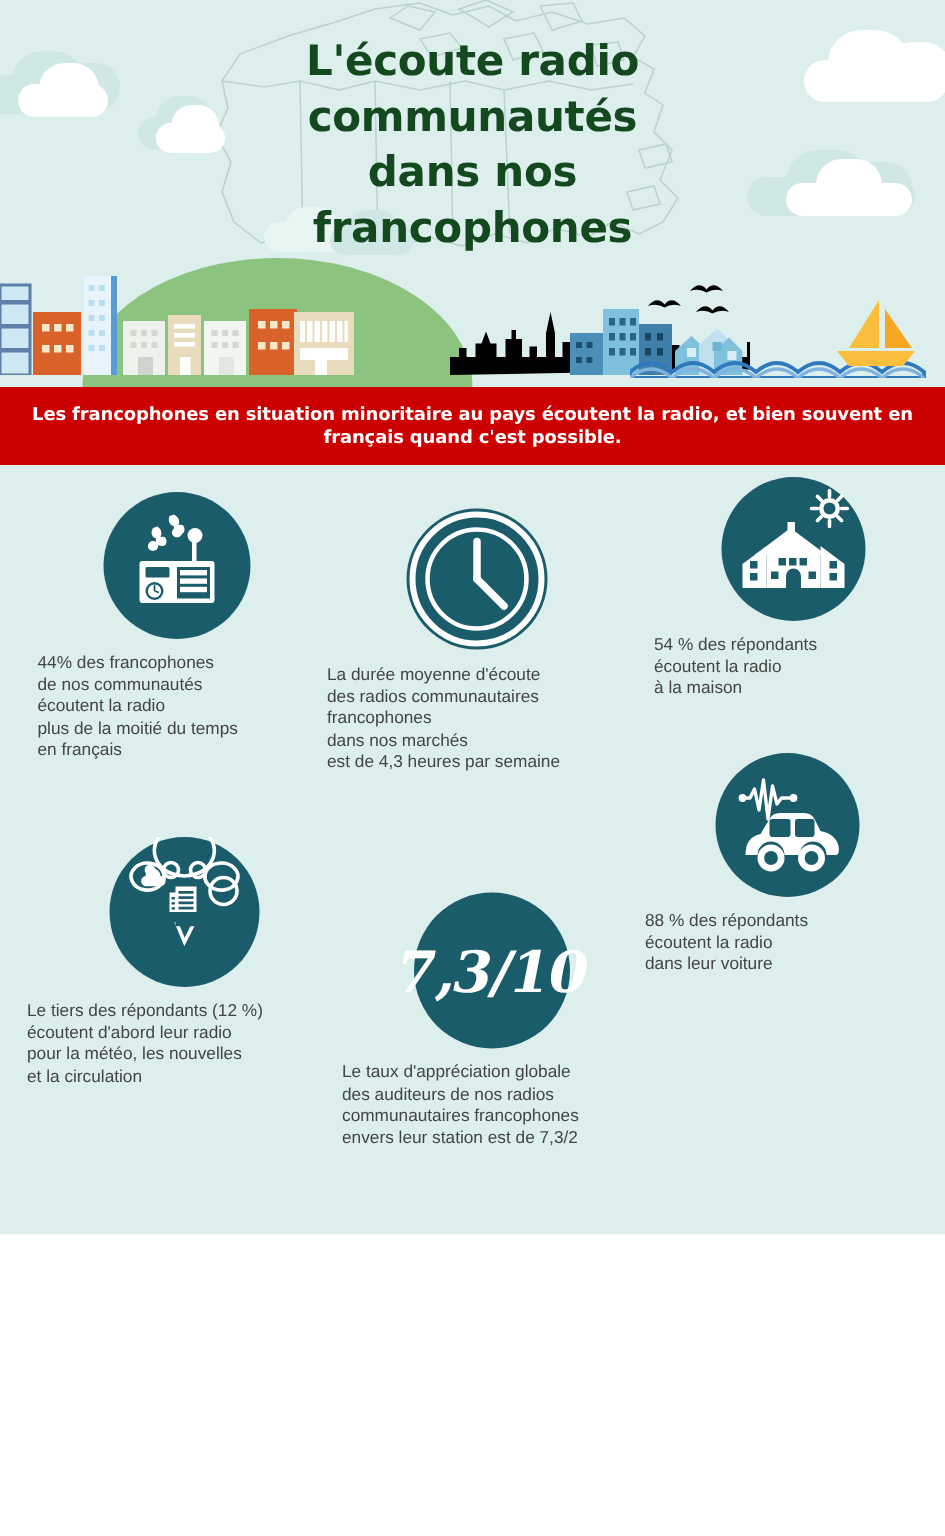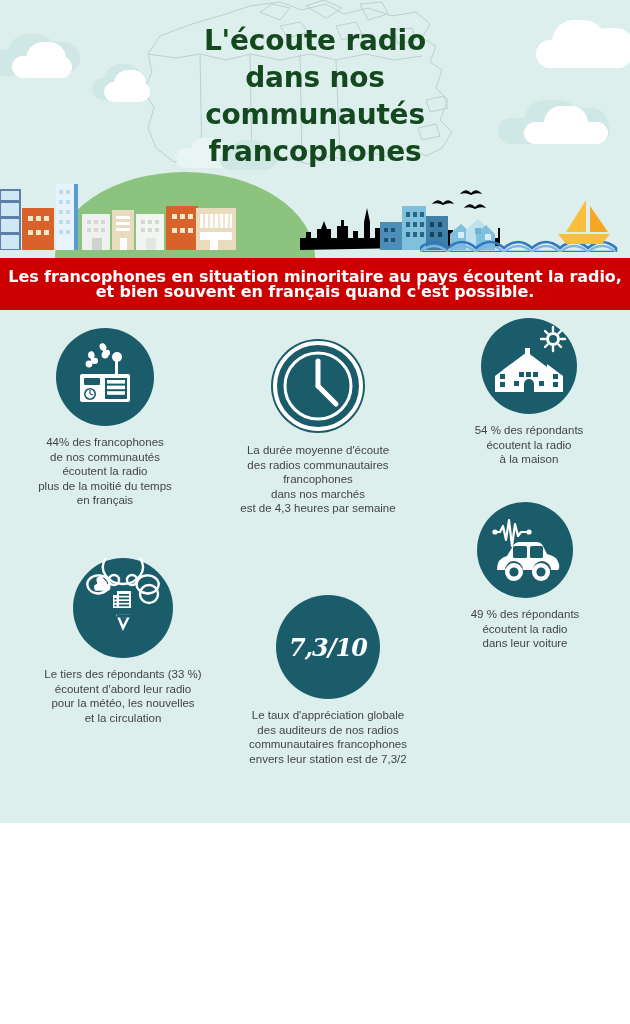--- a/index.html
+++ b/index.html
@@ -23,37 +23,37 @@
   .hill{position:absolute;left:55px;top:-4px;width:260px;height:86px;
     background:#8cc47f;border-radius:130px 130px 0 0 / 86px 86px 0 0;}
   .skyline{position:absolute;bottom:8px;left:300px;width:200px;height:50px;}
   .sea{position:absolute;bottom:6px;right:0;width:210px;height:22px;}
   .boat{position:absolute;right:18px;bottom:14px;width:56px;height:46px;}
   .birds{position:absolute;right:120px;bottom:40px;width:80px;height:30px;}
 
   
   .banner{position:absolute;left:0;top:258px;width:630px;height:52px;background:#cc0000;
     display:flex;align-items:center;justify-content:center;}
-  .banner p{margin:0;color:#fff;text-align:center;font-size:16px;line-height:15px;
+  .banner p{margin:0;color:#fff;text-align:center;font-size:12px;line-height:15px;
     font-weight:bold;padding:0 6px;font-family:"DejaVu Sans",sans-serif;letter-spacing:-.1px;}
 
   
   .body{position:absolute;left:0;top:310px;width:630px;height:513px;background:#dcefec;}
 
-  .stat{position:absolute;text-align:center;}
+  .stat{position:absolute;text-align:left;}
   .circle{border-radius:50%;background:#1b5c6b;margin:0 auto;position:relative;}
   .cap{color:#444;font-size:11.5px;line-height:14.5px;margin-top:9px;white-space:pre-line;}
 
   .people{position:absolute;left:460px;top:700px;width:120px;height:105px;}
   .sunburst{position:absolute;left:548px;top:660px;width:46px;height:46px;}
 
   
   .footer{position:absolute;left:0;top:823px;width:630px;height:201px;background:#fff;}
   .rating{position:absolute;left:0;top:0;width:100%;height:100%;display:flex;
-    align-items:center;justify-content:center;color:#fff;font-size:24px;
+    align-items:center;justify-content:center;color:#fff;font-size:38px;
     font-family:"DejaVu Serif",serif;font-style:italic;font-weight:bold;letter-spacing:-1px;}
 </style>
 </head>
 <body>
 
 <div class="page">
 
   <div class="hero">
 
     <svg class="map" viewBox="0 0 370 200">
@@ -113,22 +113,22 @@
       <i style="left:26px;top:4px;width:56px;height:42px;"></i>
       <i style="left:66px;top:12px;width:44px;height:34px;"></i>
     </div>
     <div class="cloudgrp" style="left:524px;top:104px;">
       <i style="left:0;top:18px;width:84px;height:22px;"></i>
       <i style="left:20px;top:2px;width:44px;height:34px;"></i>
     </div>
 
     <div class="title">
       <div>L'écoute radio</div>
+      <div>communautés</div>
       <div>dans nos</div>
-      <div>communautés</div>
       <div>francophones</div>
     </div>
 
     <div class="ground">
       <div class="hill"></div>
 
       <svg style="position:absolute;left:0;bottom:8px;" width="200" height="68" viewBox="0 0 200 68">
         <rect x="0" y="8" width="20" height="60" fill="#cfe7f2" stroke="#5b7fa6" stroke-width="2"></rect>
         <rect x="0" y="18" width="20" height="3" fill="#5b7fa6"></rect>
         <rect x="0" y="34" width="20" height="3" fill="#5b7fa6"></rect>
@@ -266,21 +266,21 @@
   </div>
 
   <div class="banner">
     <p>
       <span>Les francophones en situation minoritaire au pays écoutent la radio, et bien souvent en français quand c'est possible.</span><br>
     </p>
   </div>
 
   <div class="body">
 
-    <div class="stat" style="left:12px;top:18px;width:186px;">
+    <div class="stat" style="left:25px;top:18px;width:186px;">
       <div class="circle" style="width:98px;height:98px;">
         <svg viewBox="0 0 98 98" width="98" height="98">
           <g fill="#fff">
             <path d="M33 24 q-3 5 2 7 q-1 5 4 5 q3 0 3-3 q0-4-4-3 q2-4-2-7Z"></path>
             <circle cx="33" cy="36" r="3.4"></circle>
             <path d="M44 16 q-2 5 3 7 q-1 5 4 5 q3 0 3-3 q0-4-4-3 q2-4-3-7Z"></path>
             <circle cx="49" cy="27" r="3.4"></circle>
             <rect x="59" y="31" width="3" height="18"></rect>
             <circle cx="61" cy="29" r="5"></circle>
             <rect x="24" y="46" width="50" height="28" rx="2"></rect>
@@ -383,21 +383,21 @@
                 <rect x="46" y="39.5" width="10" height="1.8"></rect>
               <rect x="46" y="43" width="10" height="1.8"></rect>
                 <rect x="46" y="46.5" width="10" height="1.8"></rect>
               <rect x="41.4" y="40" width="2.2" height="1.6"></rect>
                 <rect x="41.4" y="43.4" width="2.2" height="1.6"></rect>
               <rect x="41.4" y="46.8" width="2.2" height="1.6"></rect>
             </g>
           </g>
         </svg>
       </div>
-      <div class="cap">Le tiers des répondants (33 %)
+      <div class="cap">Le tiers des répondants (12 %)
 écoutent d'abord leur radio
 pour la météo, les nouvelles
 et la circulation</div>
     </div>
 
     <div class="stat" style="left:430px;top:192px;width:190px;">
       <div class="circle" style="width:96px;height:96px;">
         <svg viewBox="0 0 96 96" width="96" height="96">
           <g stroke="#fff" stroke-width="2.2" fill="none" stroke-linecap="round" stroke-linejoin="round">
             <path d="M18 30 h5 l3-6 3 14 3-20 3 26 3-22 3 12 3-4 h5"></path>
@@ -409,21 +409,21 @@
                      a9 9 0 0 0 -18 0 H46 a9 9 0 0 0 -18 0 h-5 q-3 0-3-0Z"></path>
             <rect x="36" y="44" width="14" height="12" rx="1.6" fill="#1b5c6b"></rect>
             <rect x="53" y="44" width="13" height="12" rx="1.6" fill="#1b5c6b"></rect>
             <circle cx="37" cy="70" r="9"></circle>
               <circle cx="37" cy="70" r="4.6" fill="#1b5c6b"></circle>
             <circle cx="64" cy="70" r="9"></circle>
               <circle cx="64" cy="70" r="4.6" fill="#1b5c6b"></circle>
           </g>
         </svg>
       </div>
-      <div class="cap">49 % des répondants
+      <div class="cap">88 % des répondants
 écoutent la radio
 dans leur voiture</div>
     </div>
 
     <div class="stat" style="left:228px;top:285px;width:200px;">
       <div class="circle" style="width:104px;height:104px;">
         <div class="rating">7,3/10</div>
       </div>
       <div class="cap">Le taux d'appréciation globale
 des auditeurs de nos radios

